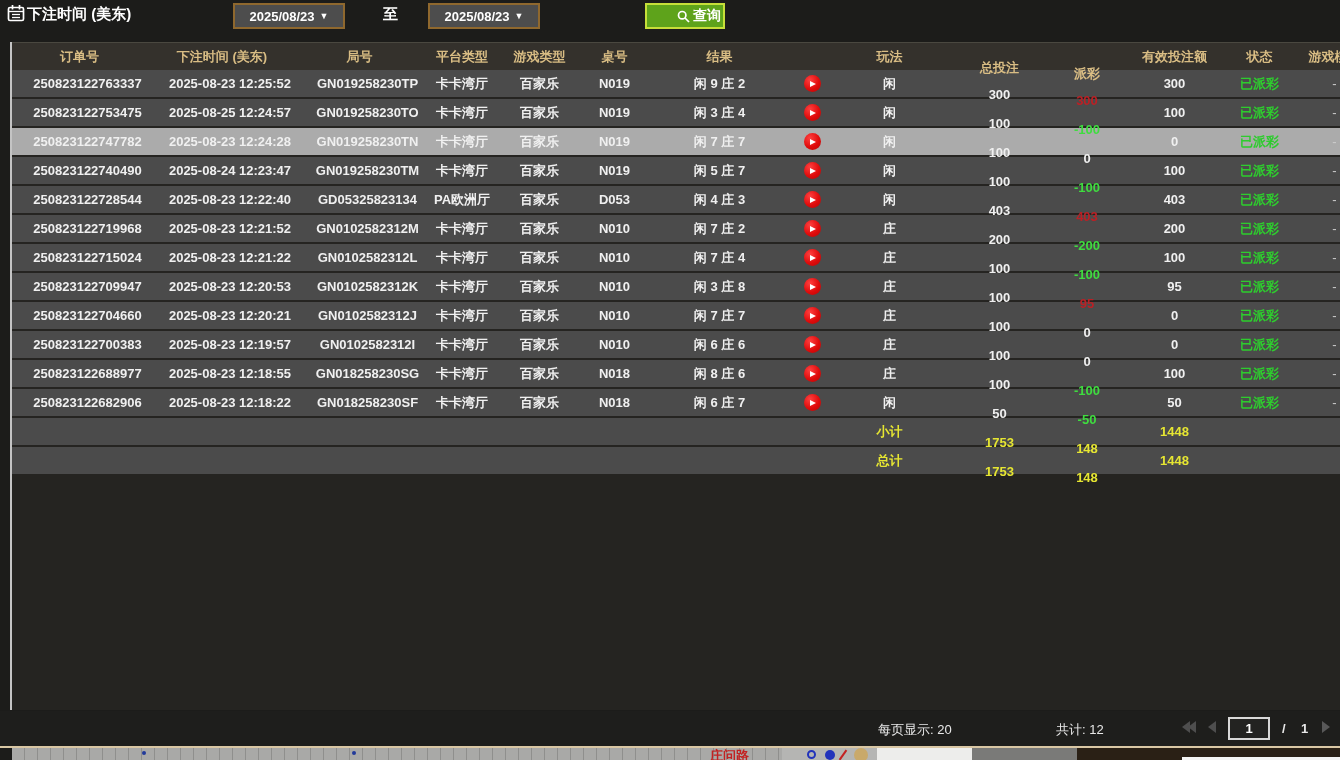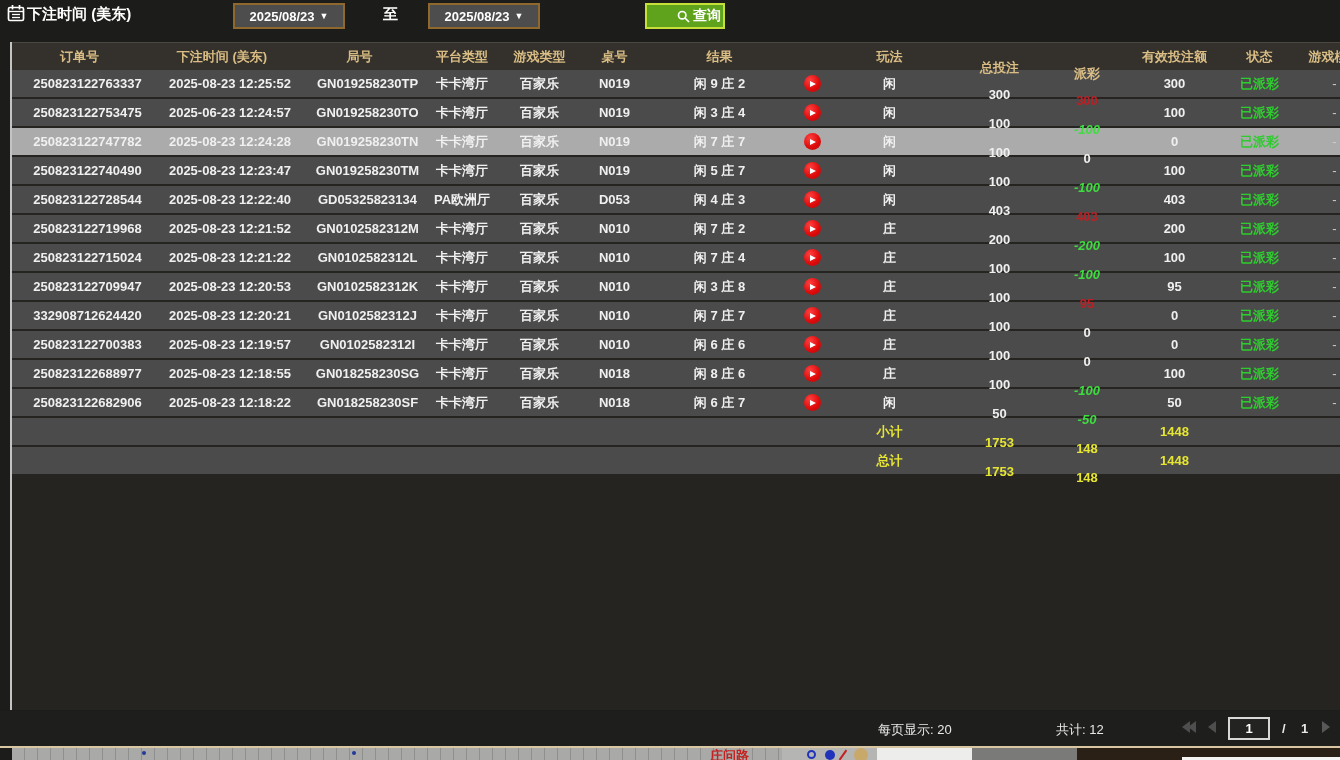--- a/index.html
+++ b/index.html
@@ -61,21 +61,21 @@
     display: flex; align-items: center; height: 27px; margin-bottom: 2px;
     background: var(--row-bg, #4b4b4b);
     font-size: 13px; color: var(--cell-text, #f0f0f0);
     cursor: pointer;
   }
   .trow.hl { background: var(--row-highlight-bg, #ababab); }
   .c-order, .c-time, .c-round { font-weight: bold; padding-left: 16px; }
   .c-platform, .c-game, .c-table, .c-result, .c-play,
   .c-total, .c-payout, .c-valid, .c-status, .c-mode { font-weight: bold; }
   .c-payout.pos  { color: var(--payout-positive, #bb2025); }
-  .c-payout.neg  { color: var(--payout-negative, #3fdc3f); font-style: italic; }
+  .c-payout.neg  { color: var(--payout-negative, #3fdc3f); }
   .c-payout.zero { color: #f0f0f0; }
   .c-status { color: var(--status-paid, #2ecc2e); }
   .c-mode { color: #cccccc; font-weight: normal; }
   .c8 { display: flex; align-items: center; justify-content: center; }
   .play-btn {
     width: 17px; height: 17px; border-radius: 50%;
     background: radial-gradient(circle at 35% 30%, #ff4040 0%, #e00c0c 55%, #b70505 100%);
     display: flex; align-items: center; justify-content: center;
     cursor: pointer;
   }
@@ -203,21 +203,21 @@
     </div>
     <div class="cell c9 c-play">闲</div>
     <div class="cell c10 c-total">300</div>
     <div class="cell c11 c-payout pos">300</div>
     <div class="cell c12 c-valid">300</div>
     <div class="cell c13 c-status">已派彩</div>
     <div class="cell c14 c-mode">-</div>
   </div>
       <div class="trow">
     <div class="cell c1 c-order">250823122753475</div>
-    <div class="cell c2 c-time">2025-06-23 12:24:57</div>
+    <div class="cell c2 c-time">2025-08-25 12:24:57</div>
     <div class="cell c3 c-round">GN019258230TO</div>
     <div class="cell c4 c-platform">卡卡湾厅</div>
     <div class="cell c5 c-game">百家乐</div>
     <div class="cell c6 c-table">N019</div>
     <div class="cell c7 c-result">闲 3 庄 4</div>
     <div class="cell c8">
       <span class="play-btn">
             <span class="play-tri"></span>
           </span>
     </div>
@@ -243,21 +243,21 @@
     </div>
     <div class="cell c9 c-play">闲</div>
     <div class="cell c10 c-total">100</div>
     <div class="cell c11 c-payout zero">0</div>
     <div class="cell c12 c-valid">0</div>
     <div class="cell c13 c-status">已派彩</div>
     <div class="cell c14 c-mode">-</div>
   </div>
       <div class="trow">
     <div class="cell c1 c-order">250823122740490</div>
-    <div class="cell c2 c-time">2025-08-23 12:23:47</div>
+    <div class="cell c2 c-time">2025-08-24 12:23:47</div>
     <div class="cell c3 c-round">GN019258230TM</div>
     <div class="cell c4 c-platform">卡卡湾厅</div>
     <div class="cell c5 c-game">百家乐</div>
     <div class="cell c6 c-table">N019</div>
     <div class="cell c7 c-result">闲 5 庄 7</div>
     <div class="cell c8">
       <span class="play-btn">
             <span class="play-tri"></span>
           </span>
     </div>
@@ -342,21 +342,21 @@
           </span>
     </div>
     <div class="cell c9 c-play">庄</div>
     <div class="cell c10 c-total">100</div>
     <div class="cell c11 c-payout pos">95</div>
     <div class="cell c12 c-valid">95</div>
     <div class="cell c13 c-status">已派彩</div>
     <div class="cell c14 c-mode">-</div>
   </div>
       <div class="trow">
-    <div class="cell c1 c-order">332908712624420</div>
+    <div class="cell c1 c-order">250823122704660</div>
     <div class="cell c2 c-time">2025-08-23 12:20:21</div>
     <div class="cell c3 c-round">GN0102582312J</div>
     <div class="cell c4 c-platform">卡卡湾厅</div>
     <div class="cell c5 c-game">百家乐</div>
     <div class="cell c6 c-table">N010</div>
     <div class="cell c7 c-result">闲 7 庄 7</div>
     <div class="cell c8">
       <span class="play-btn">
             <span class="play-tri"></span>
           </span>

